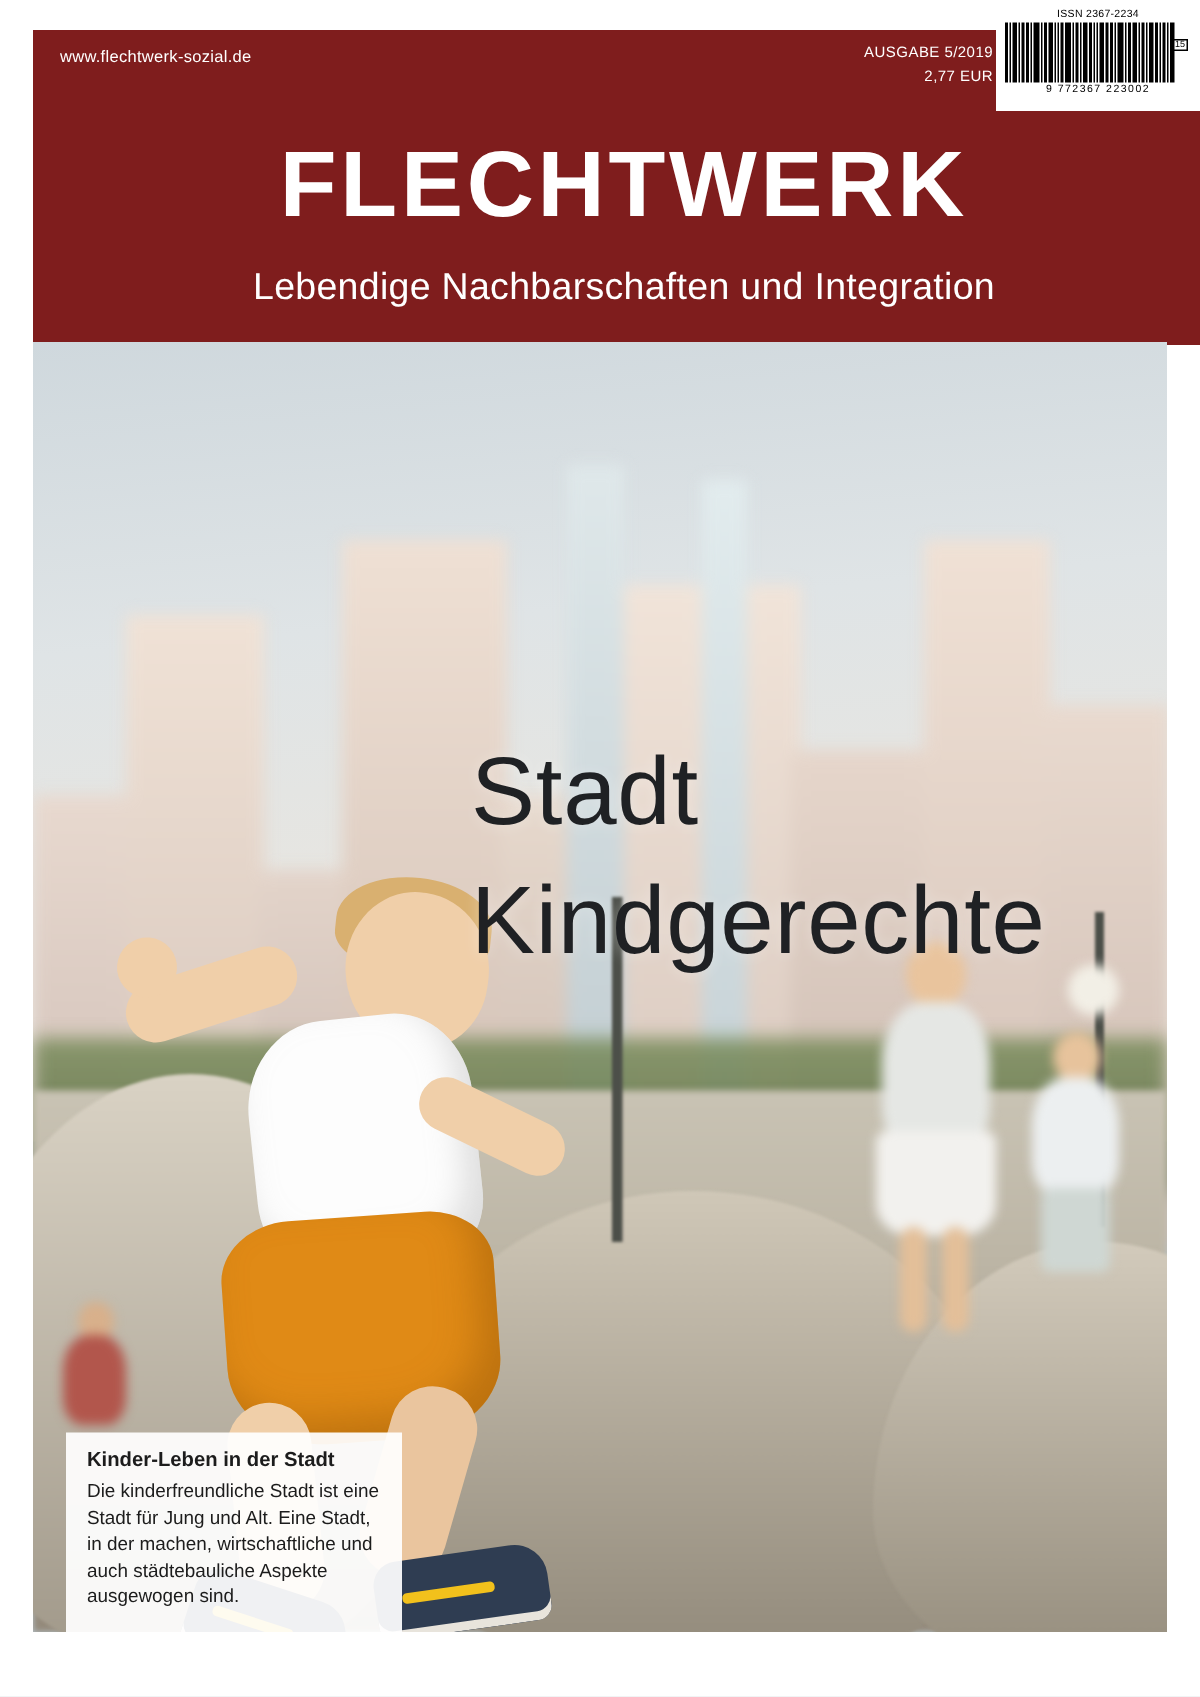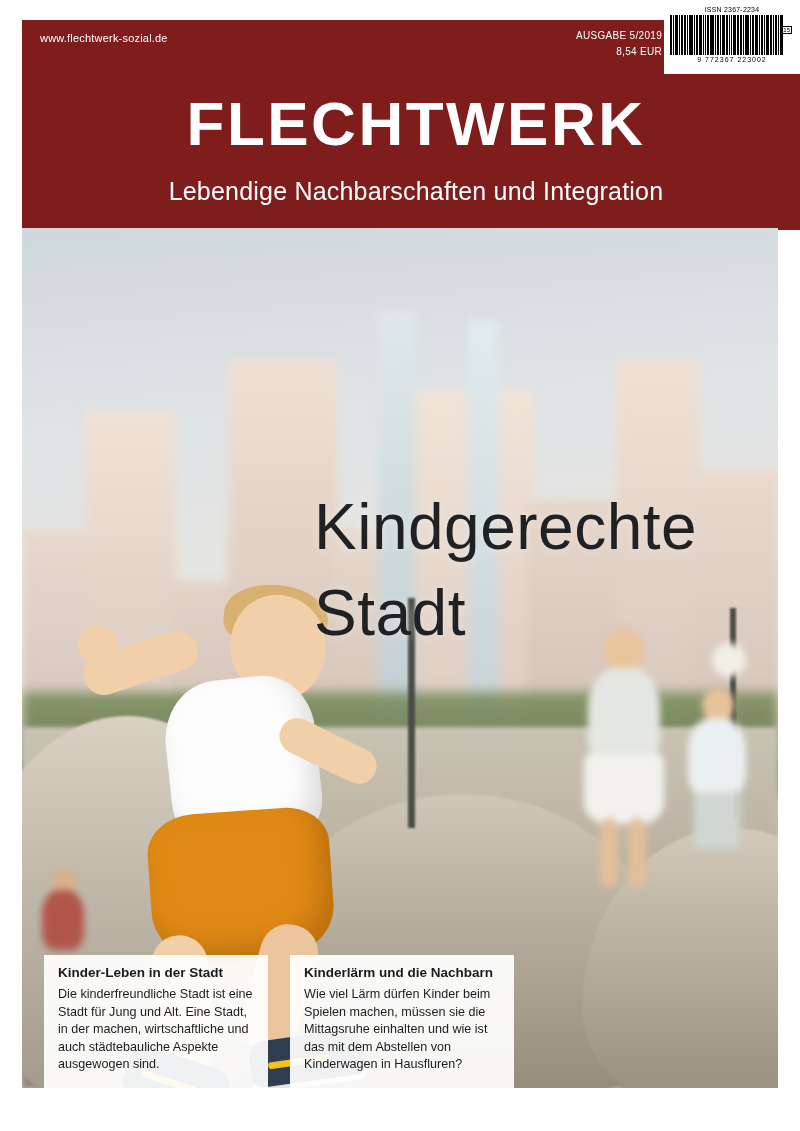--- a/index.html
+++ b/index.html
@@ -270,21 +270,21 @@
 
 <div class="page">
 
   <div class="masthead">
 
     <div class="masthead-top">
       <div class="website">www.flechtwerk-sozial.de</div>
 
       <div class="issue-block">
         <div>AUSGABE 5/2019</div>
-        <div>8,54 EUR</div>
+        <div>2,77 EUR</div>
       </div>
 
       <div class="barcode-box">
         <div class="isbn-line">ISSN 2367-2234</div>
         <div class="barcode-bars">
           <i style="width:2px"></i>
             <i style="width:1px"></i>
             <i style="width:3px"></i>
             <i style="width:1px"></i>
           <i style="width:2px"></i>
@@ -392,29 +392,25 @@
       <div class="boy-part boy-legR"></div>
       <div class="shoe shoe1">
         <div class="shoe-stripe" style="left:16px; top:24px; width:56px; height:7px;"></div>
       </div>
       <div class="shoe shoe2">
         <div class="shoe-stripe" style="left:18px; top:22px; width:62px; height:7px;"></div>
       </div>
     </div>
 
     <div class="cover-headline">
+      <div>Stadt</div>
       <div>Kindgerechte</div>
-      <div>Stadt</div>
     </div>
 
     <div class="teasers" style="left:22px; top:727px; position:absolute;">
       <div class="teaser">
         <h3>Kinder-Leben in der Stadt</h3>
         <p>Die kinderfreundliche Stadt ist eine Stadt für Jung und Alt. Eine Stadt, in der machen, wirtschaftliche und auch städtebauliche Aspekte ausgewogen sind.</p>
       </div>
-      <div class="teaser">
-        <h3>Kinderlärm und die Nachbarn</h3>
-        <p>Wie viel Lärm dürfen Kinder beim Spielen machen, müssen sie die Mittagsruhe einhalten und wie ist das mit dem Abstellen von Kinderwagen in Hausfluren?</p>
-      </div>
     </div>
 
   </div>
 </div>
 
 </body></html>

